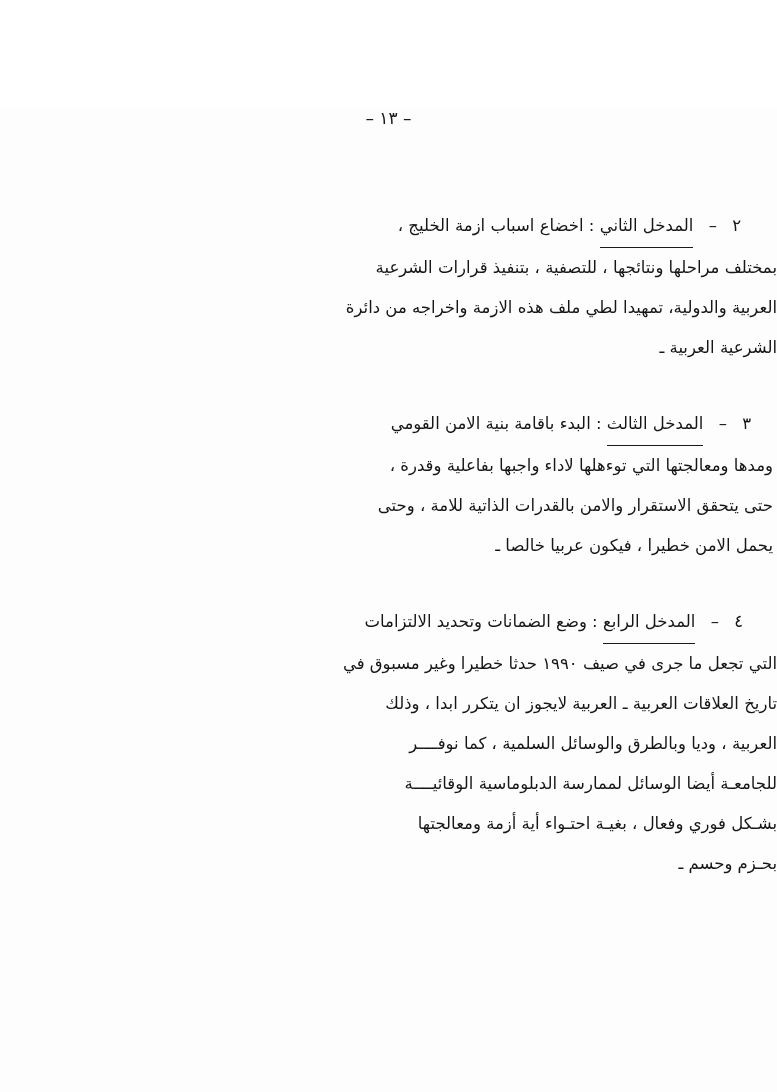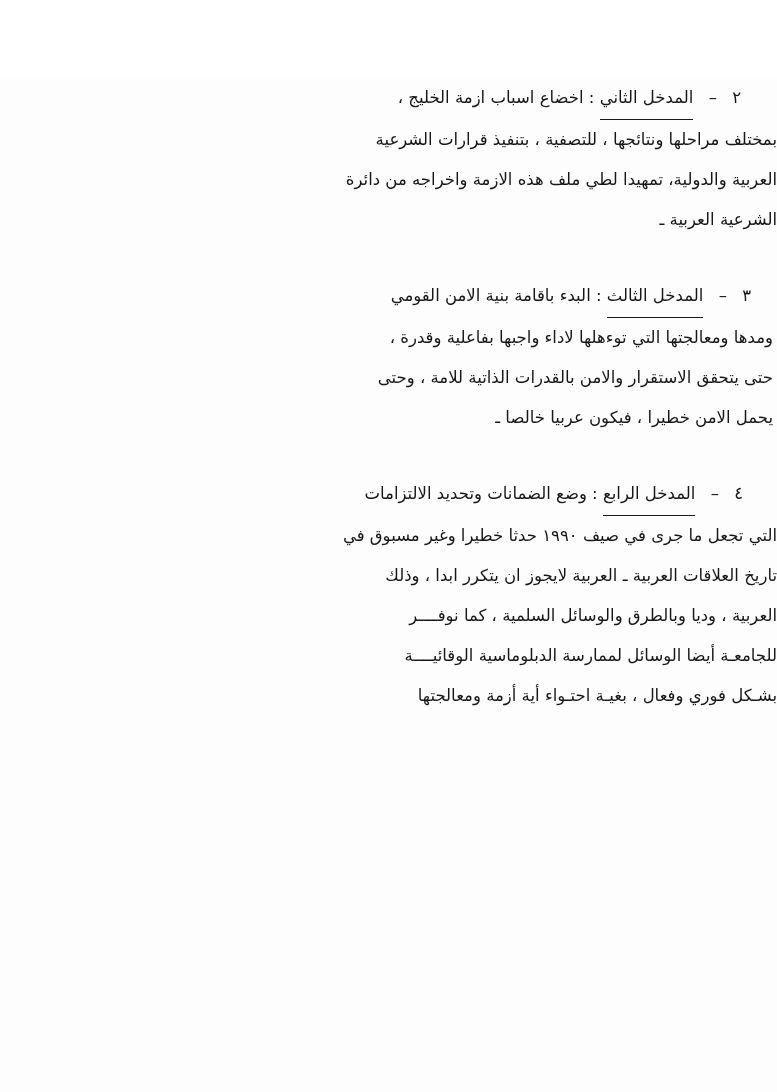--- a/index.html
+++ b/index.html
@@ -77,20 +77,21 @@
   .p3 .l6 { padding-right: 0px; }
   .p3 .l7 { padding-right: 0px; }
   .p3 .l8 { padding-right: 0px; }
   .spacer-sm { height: 6px; }
 </style>
 </head>
 <body>
 
 <div class="page">
 
+  <div class="page-number">– ١٣ –</div>
 
   <div class="body-content">
 
     <div class="para p1">
       <div class="line l1">
         <span class="num">٢</span>
         <span class="dash">–</span>
         <span class="heading-ul">المدخل الثاني</span>
         <span>: اخضاع اسباب ازمة الخليج ،</span>
       </div>
@@ -120,16 +121,17 @@
         <span class="num">٤</span>
         <span class="dash">–</span>
         <span class="heading-ul">المدخل الرابع</span>
         <span>: وضع الضمانات وتحديد الالتزامات</span>
       </div>
       <div class="line l2">التي تجعل ما جرى في صيف ١٩٩٠ حدثا خطيرا وغير مسبوق في</div>
       <div class="line l3">تاريخ العلاقات العربية ـ العربية لايجوز ان يتكرر ابدا ، وذلك</div>
       <div class="line l5">العربية ، وديا وبالطرق والوسائل السلمية ، كما نوفــــر</div>
       <div class="line l6">للجامعـة أيضا الوسائل لممارسة الدبلوماسية الوقائيــــة</div>
       <div class="line l7">بشـكل فوري وفعال ، بغيـة احتـواء أية أزمة ومعالجتها</div>
+      <div class="line l8">بحـزم  وحسم ـ</div>
     </div>
 
   </div>
 </div>
 
 </body></html>

